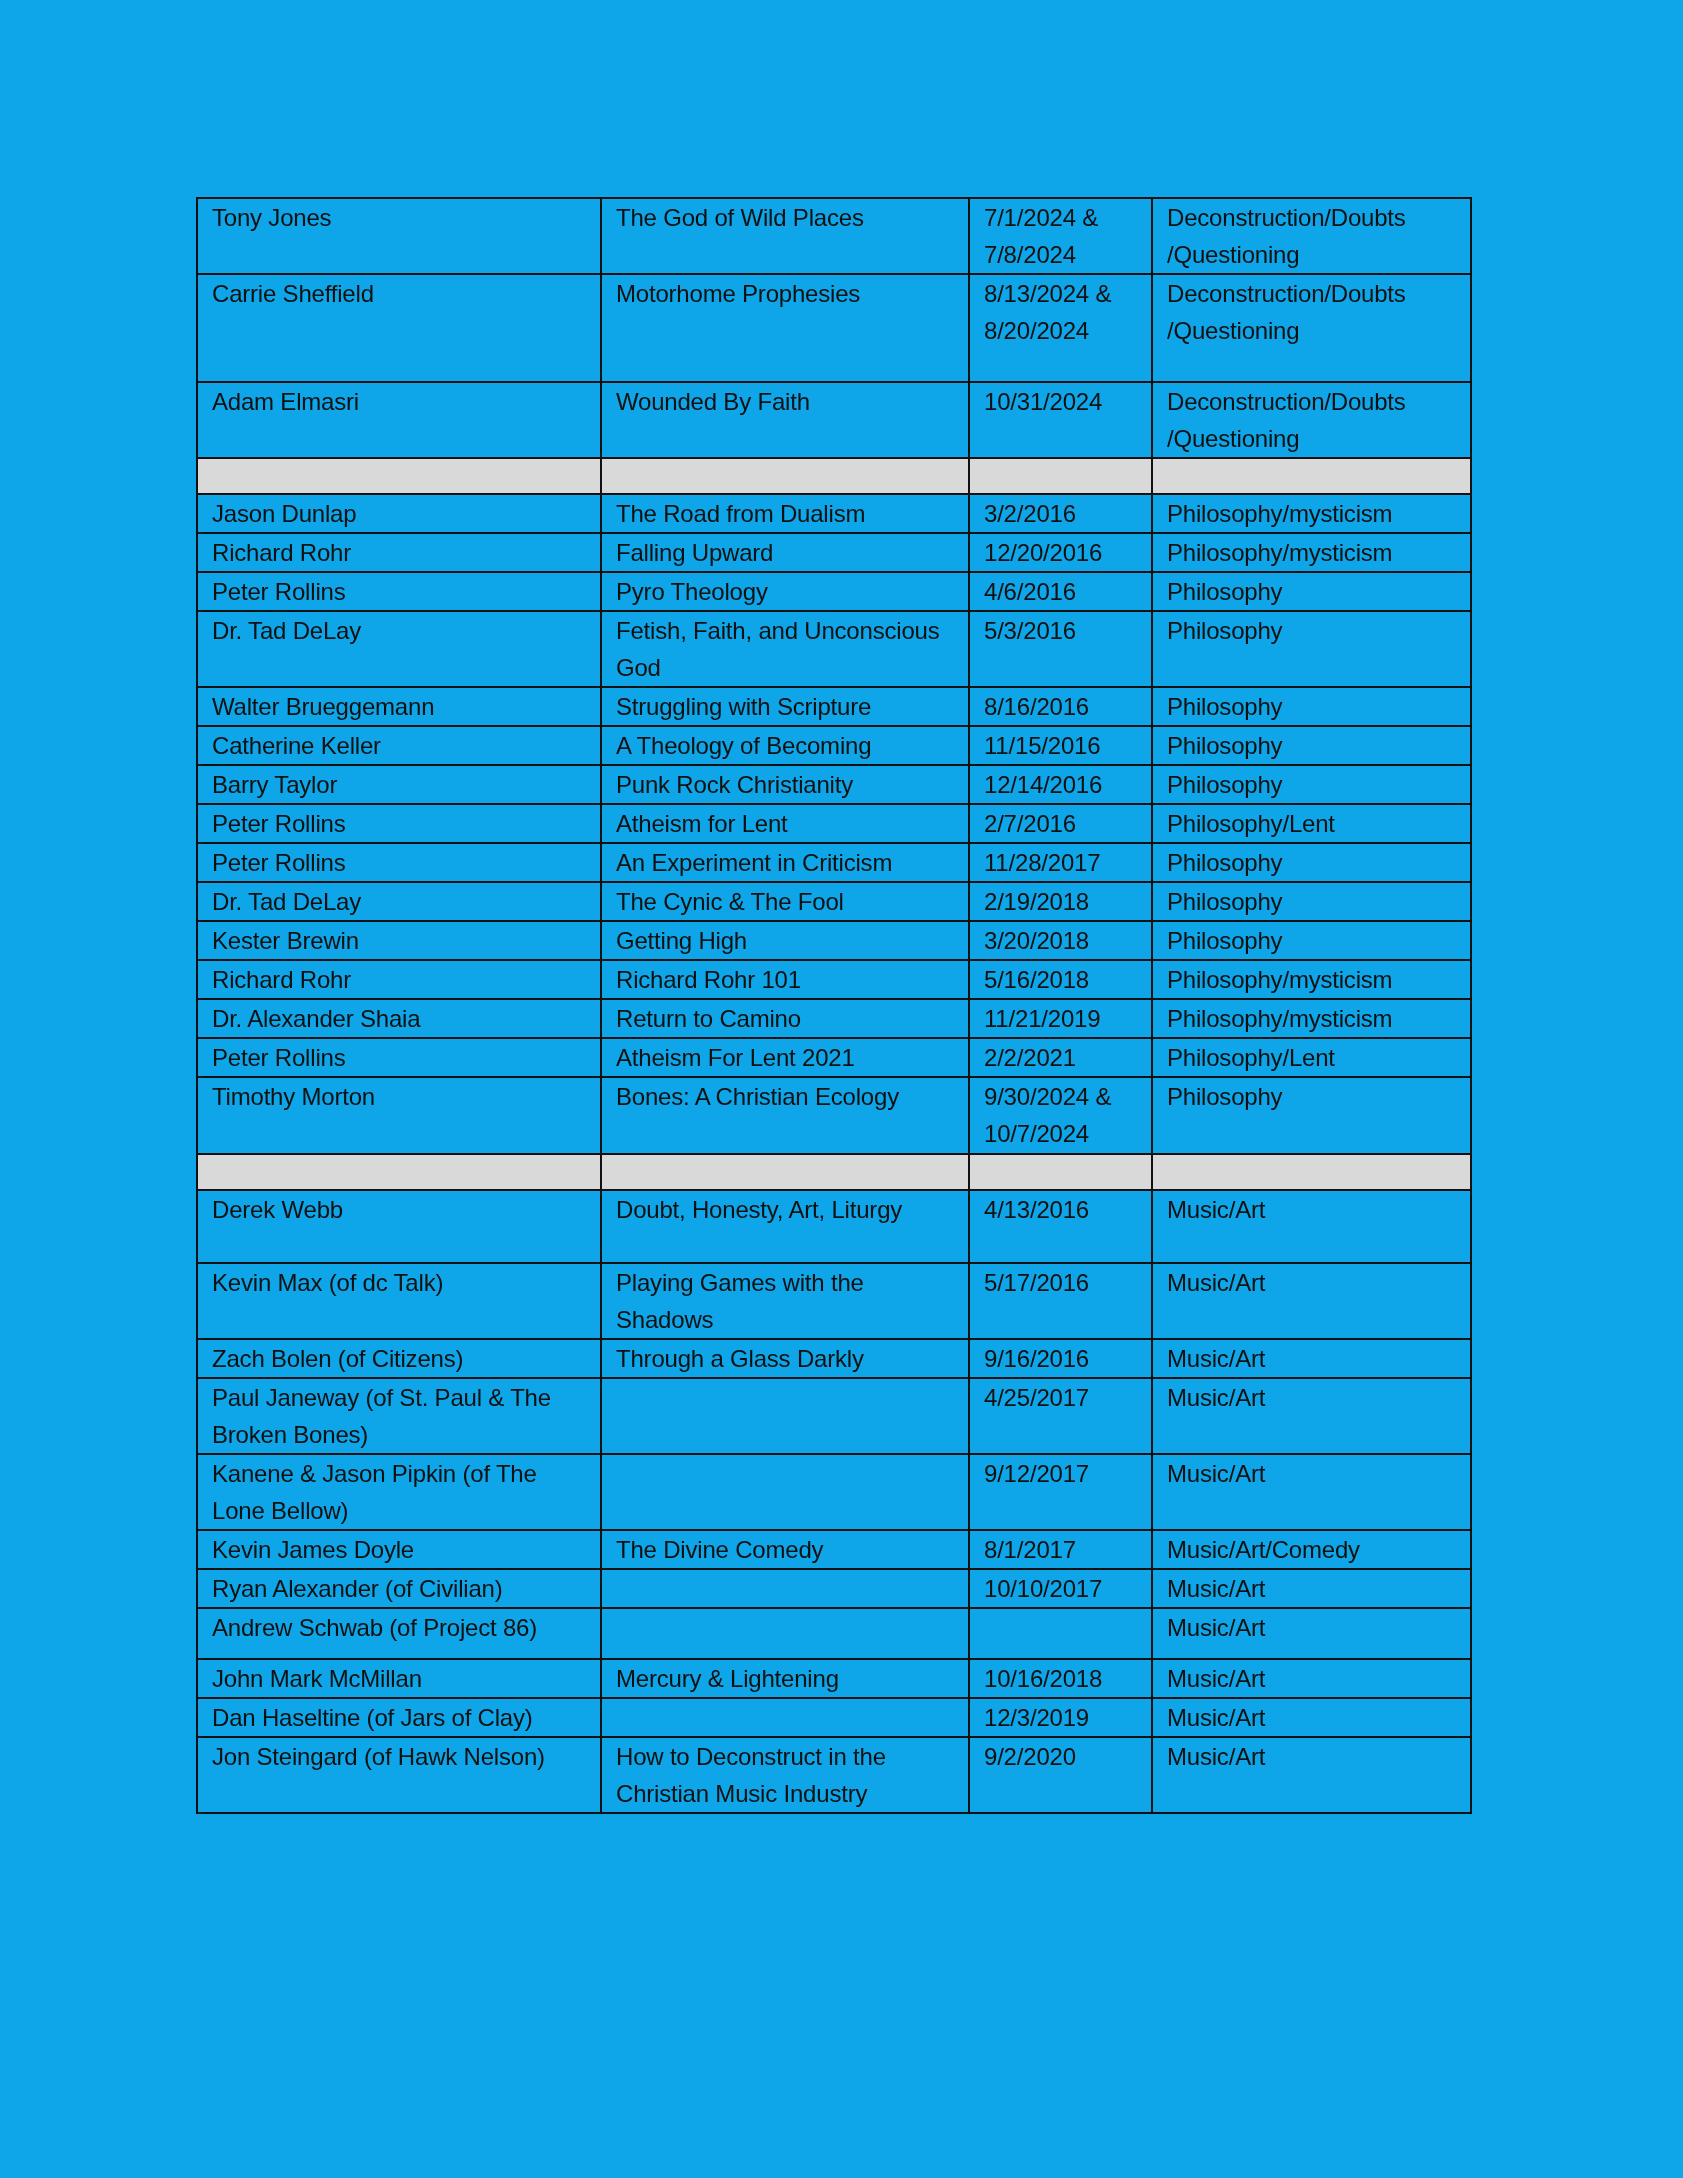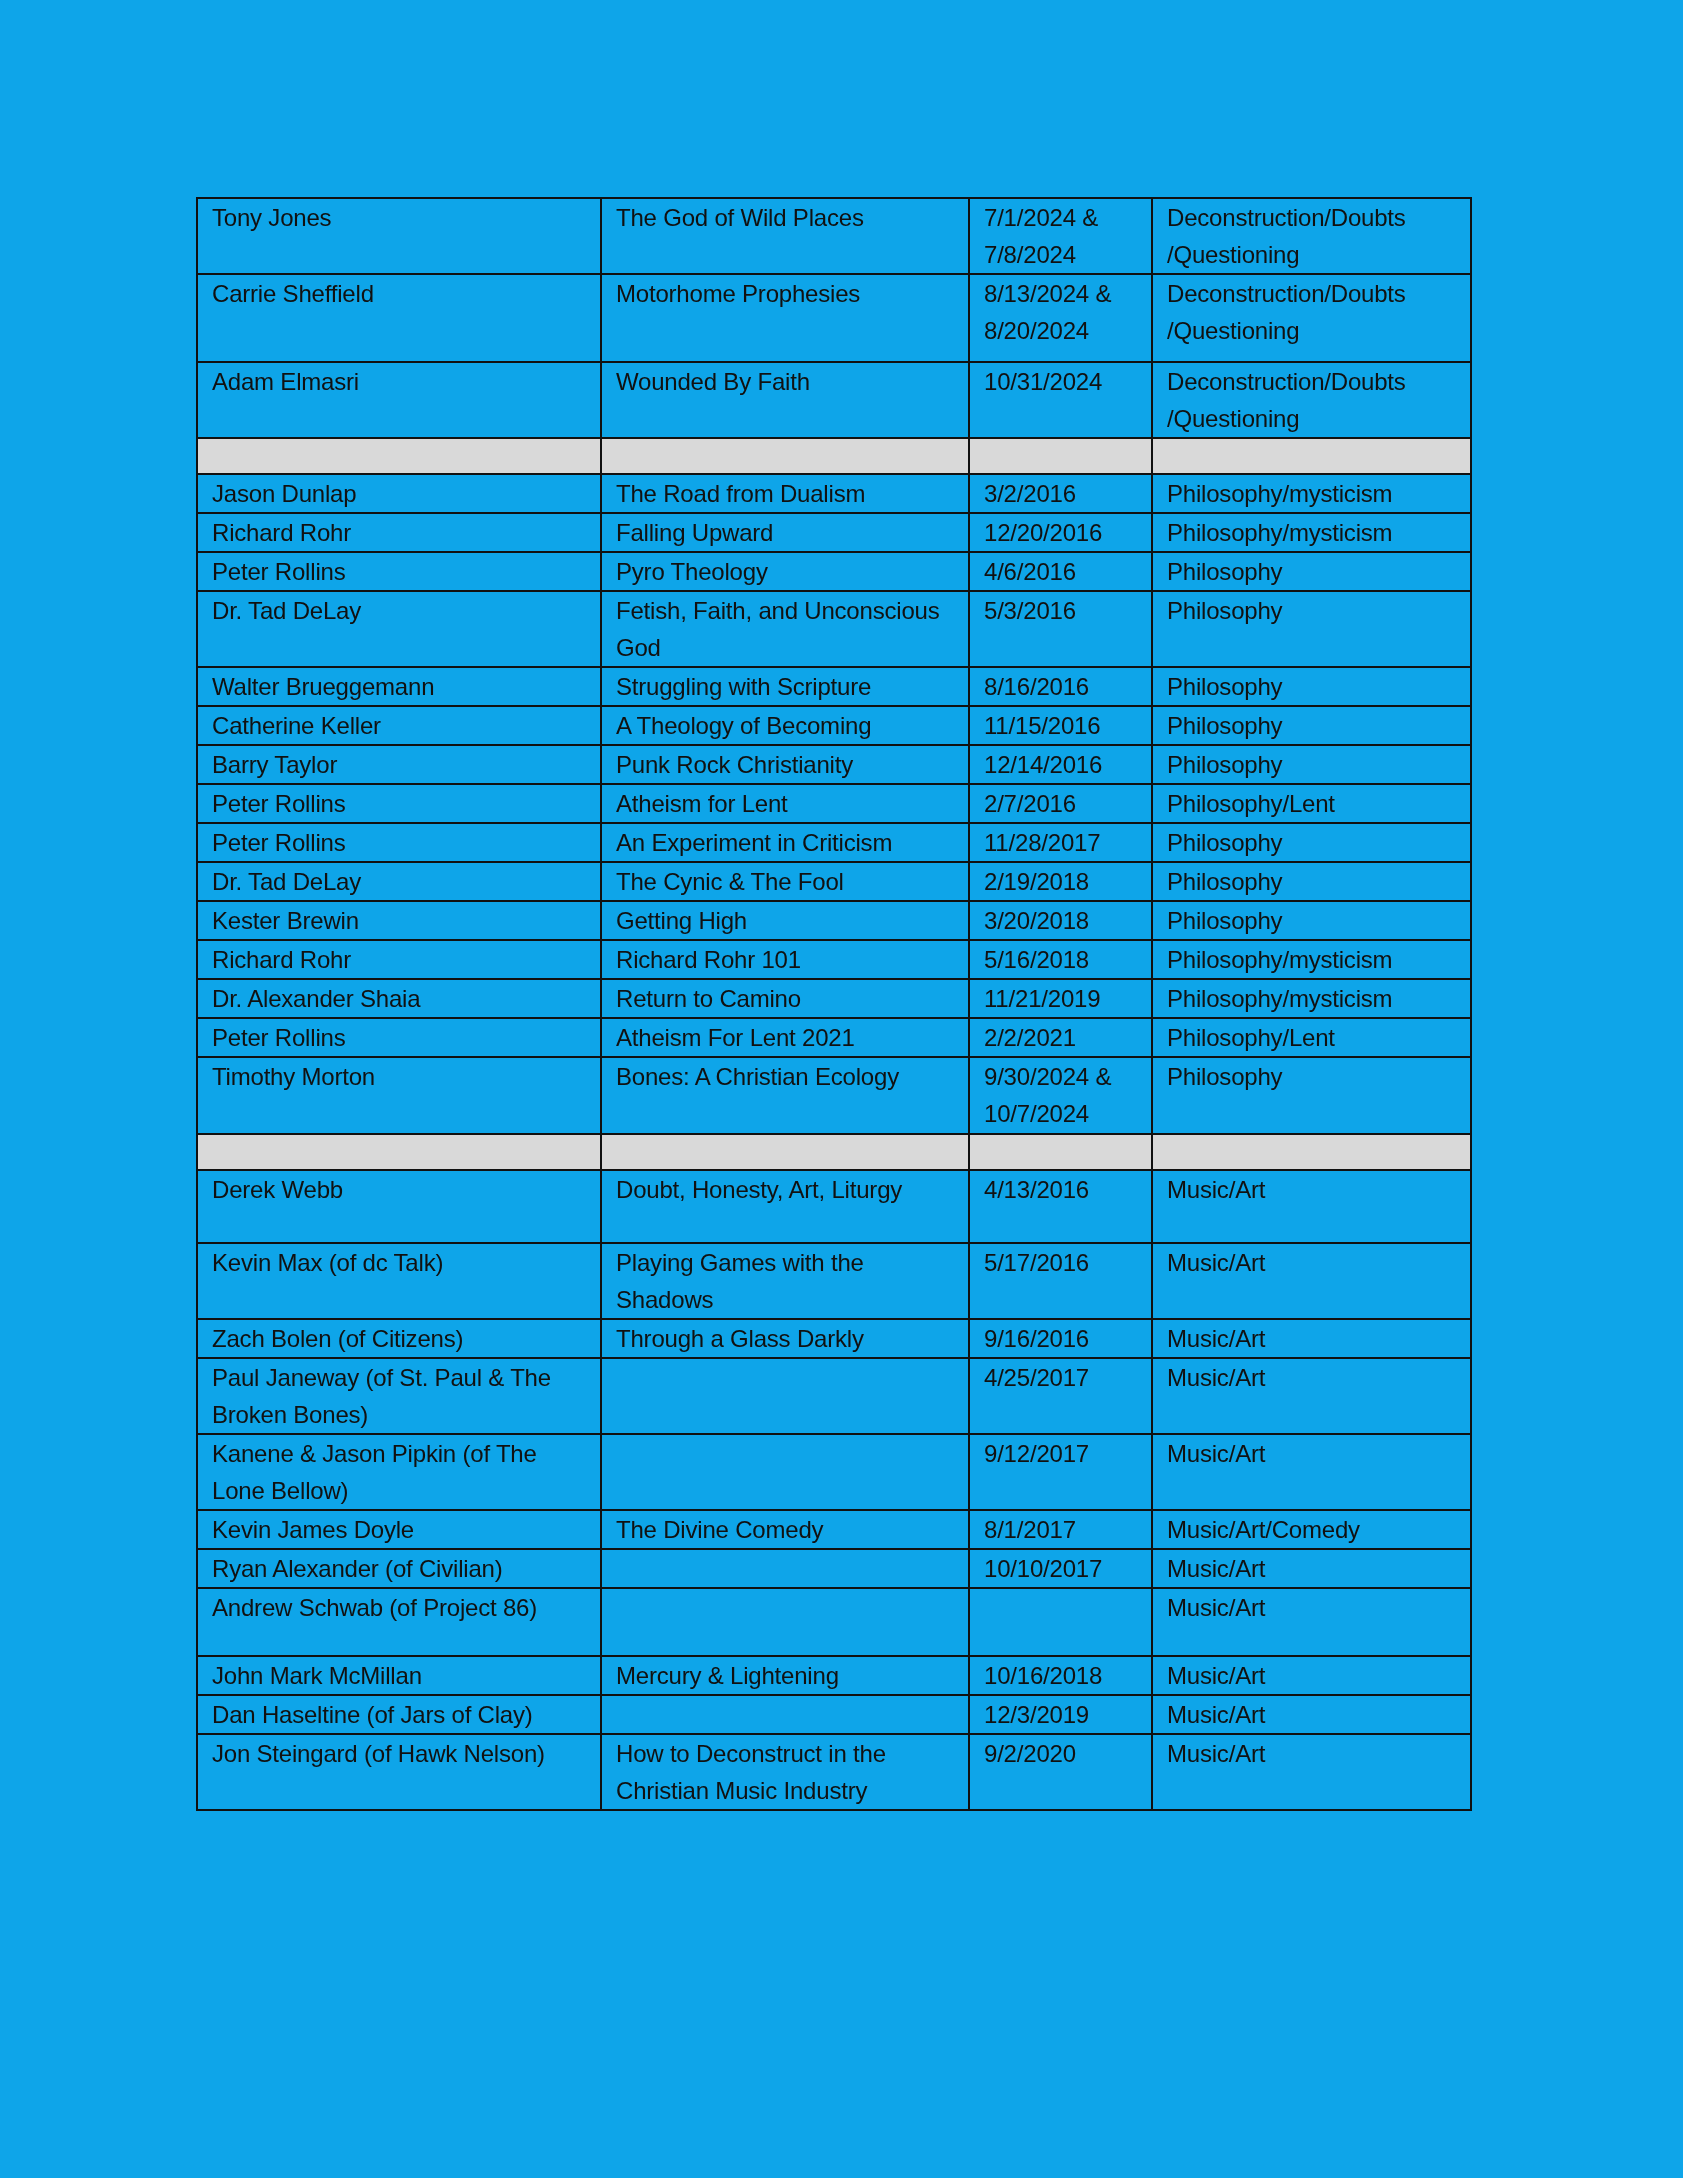--- a/index.html
+++ b/index.html
@@ -41,21 +41,21 @@
         <col class="c-date">
         <col class="c-cat">
     </colgroup>
     <tbody id="tbody">
         <tr style="height: 72px;">
           <td>Tony Jones</td>
           <td>The God of Wild Places</td>
           <td>7/1/2024 &amp; 7/8/2024</td>
           <td>Deconstruction/Doubts /Questioning</td>
         </tr>
-        <tr style="height: 88px;">
+        <tr style="height: 108px;">
           <td>Carrie Sheffield</td>
           <td>Motorhome Prophesies</td>
           <td>8/13/2024 &amp; 8/20/2024</td>
           <td>Deconstruction/Doubts /Questioning</td>
         </tr>
         <tr style="height: 73px;">
           <td>Adam Elmasri</td>
           <td>Wounded By Faith</td>
           <td>10/31/2024</td>
           <td>Deconstruction/Doubts /Questioning</td>
@@ -197,21 +197,21 @@
           <td>The Divine Comedy</td>
           <td>8/1/2017</td>
           <td>Music/Art/Comedy</td>
         </tr>
         <tr style="height: 36px; border-radius: 19px;">
           <td>Ryan Alexander (of Civilian)</td>
           <td></td>
           <td>10/10/2017</td>
           <td>Music/Art</td>
         </tr>
-        <tr style="height: 68px;">
+        <tr style="height: 51px;">
           <td>Andrew Schwab (of Project 86)</td>
           <td></td>
           <td></td>
           <td>Music/Art</td>
         </tr>
         <tr style="height: 36px;">
           <td>John Mark McMillan</td>
           <td>Mercury &amp; Lightening</td>
           <td>10/16/2018</td>
           <td>Music/Art</td>

